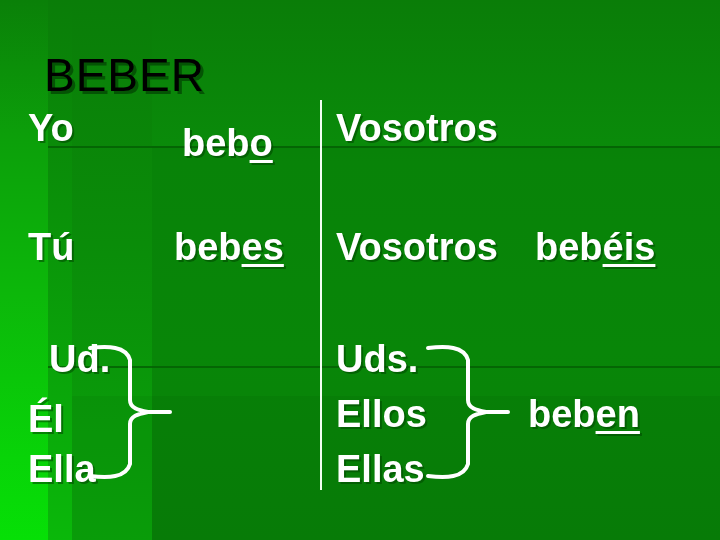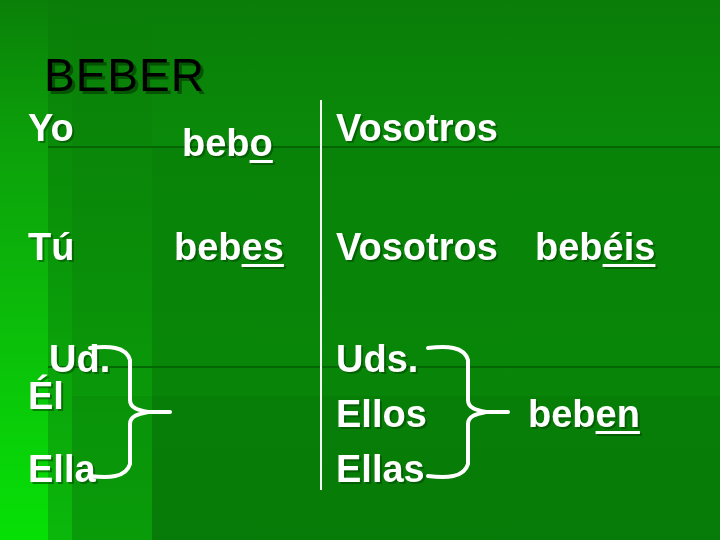--- a/index.html
+++ b/index.html
@@ -144,21 +144,21 @@
   <div class="cell" style="left:28px; top:226px;">
     <span>Tú</span>
   </div>
   <div class="cell" style="left:174px; top:226px;">
     <span>beb</span><span class="u">es</span>
   </div>
 
   <div class="cell" style="left:28px; top:338px;margin-left:21px;">
     <span>Ud.</span>
   </div>
-  <div class="cell" style="left:28px; top:375px;">
+  <div class="cell" style="left:28px; top:398px;">
     <span>Él</span>
   </div>
   <div class="cell" style="left:28px; top:448px;">
     <span>Ella</span>
   </div>
 
   <svg class="brace" style="left:86px; top:342px;" width="90" height="140" viewBox="0 0 90 140">
     <path d="M 4 6
              C 22 4, 40 4, 44 18
              L 44 58

